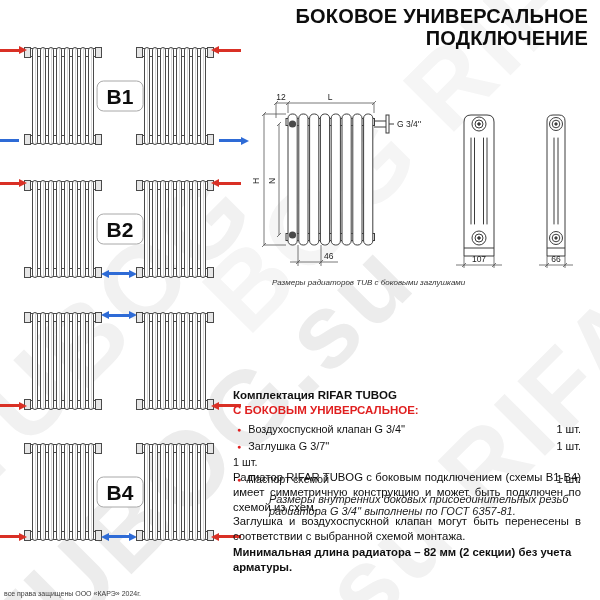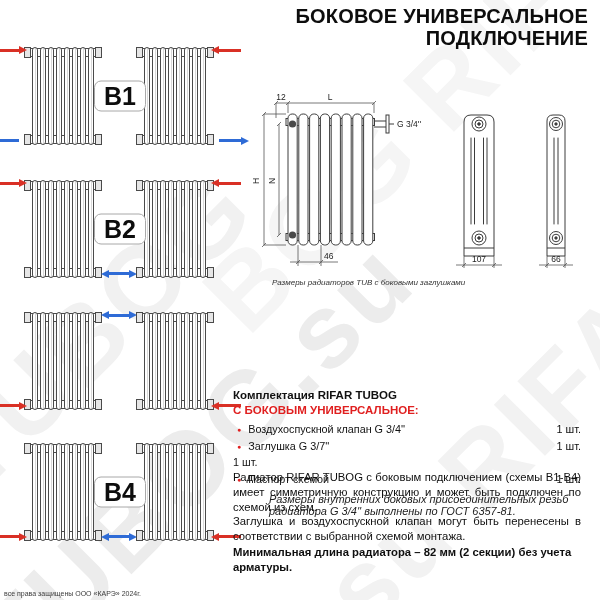--- a/index.html
+++ b/index.html
@@ -29,21 +29,21 @@
   .hdr{position:absolute;left:1px;right:1px;height:7px;border:1px solid #4a4a4a;background:#fff;}
   .hdr.t{top:1px;} .hdr.b{bottom:1px;}
   .cap{position:absolute;width:5px;height:9px;border:1px solid #4a4a4a;background:#e6e6e6;}
   .cap.tl{left:-4px;top:0;} .cap.tr{right:-4px;top:0;}
   .cap.bl{left:-4px;bottom:0;} .cap.br{right:-4px;bottom:0;}
   .tubes{position:absolute;top:0;bottom:0;left:3px;right:3px;display:flex;}
   .tube{flex:1;margin:0 1px;border:1px solid #4a4a4a;border-radius:3px;
         background:linear-gradient(90deg,#fff 0 52%,#d8d8d8 52% 72%,#fff 72%);}
   .scheme-label{position:absolute;left:50%;top:50%;transform:translate(-50%,-50%);
         border:1.5px solid #a8a8a8;border-radius:7px;background:#fff;padding:0 9px;
-        font-size:25px;font-weight:bold;line-height:29px;color:#0d0d0d;z-index:2;}
+        font-size:21px;font-weight:bold;line-height:29px;color:#0d0d0d;z-index:2;}
   
   .arrow{position:absolute;width:22px;height:2.6px;background:currentColor;}
   .arrow.h-left{right:calc(100% + 9px);}
   .arrow.h-right{left:calc(100% + 9px);}
   .arrow.v-top{top:2px;} .arrow.v-bottom{bottom:3px;}
   .arrow::after{content:"";position:absolute;top:50%;transform:translateY(-50%);
         width:0;height:0;border-top:4.2px solid transparent;border-bottom:4.2px solid transparent;}
   .arrow.point-right::after{left:100%;border-left:8px solid currentColor;}
   .arrow.point-left::after{right:100%;border-right:8px solid currentColor;}
   .arrow.red{color:#d93025;} .arrow.blue{color:#2e6bd6;}

